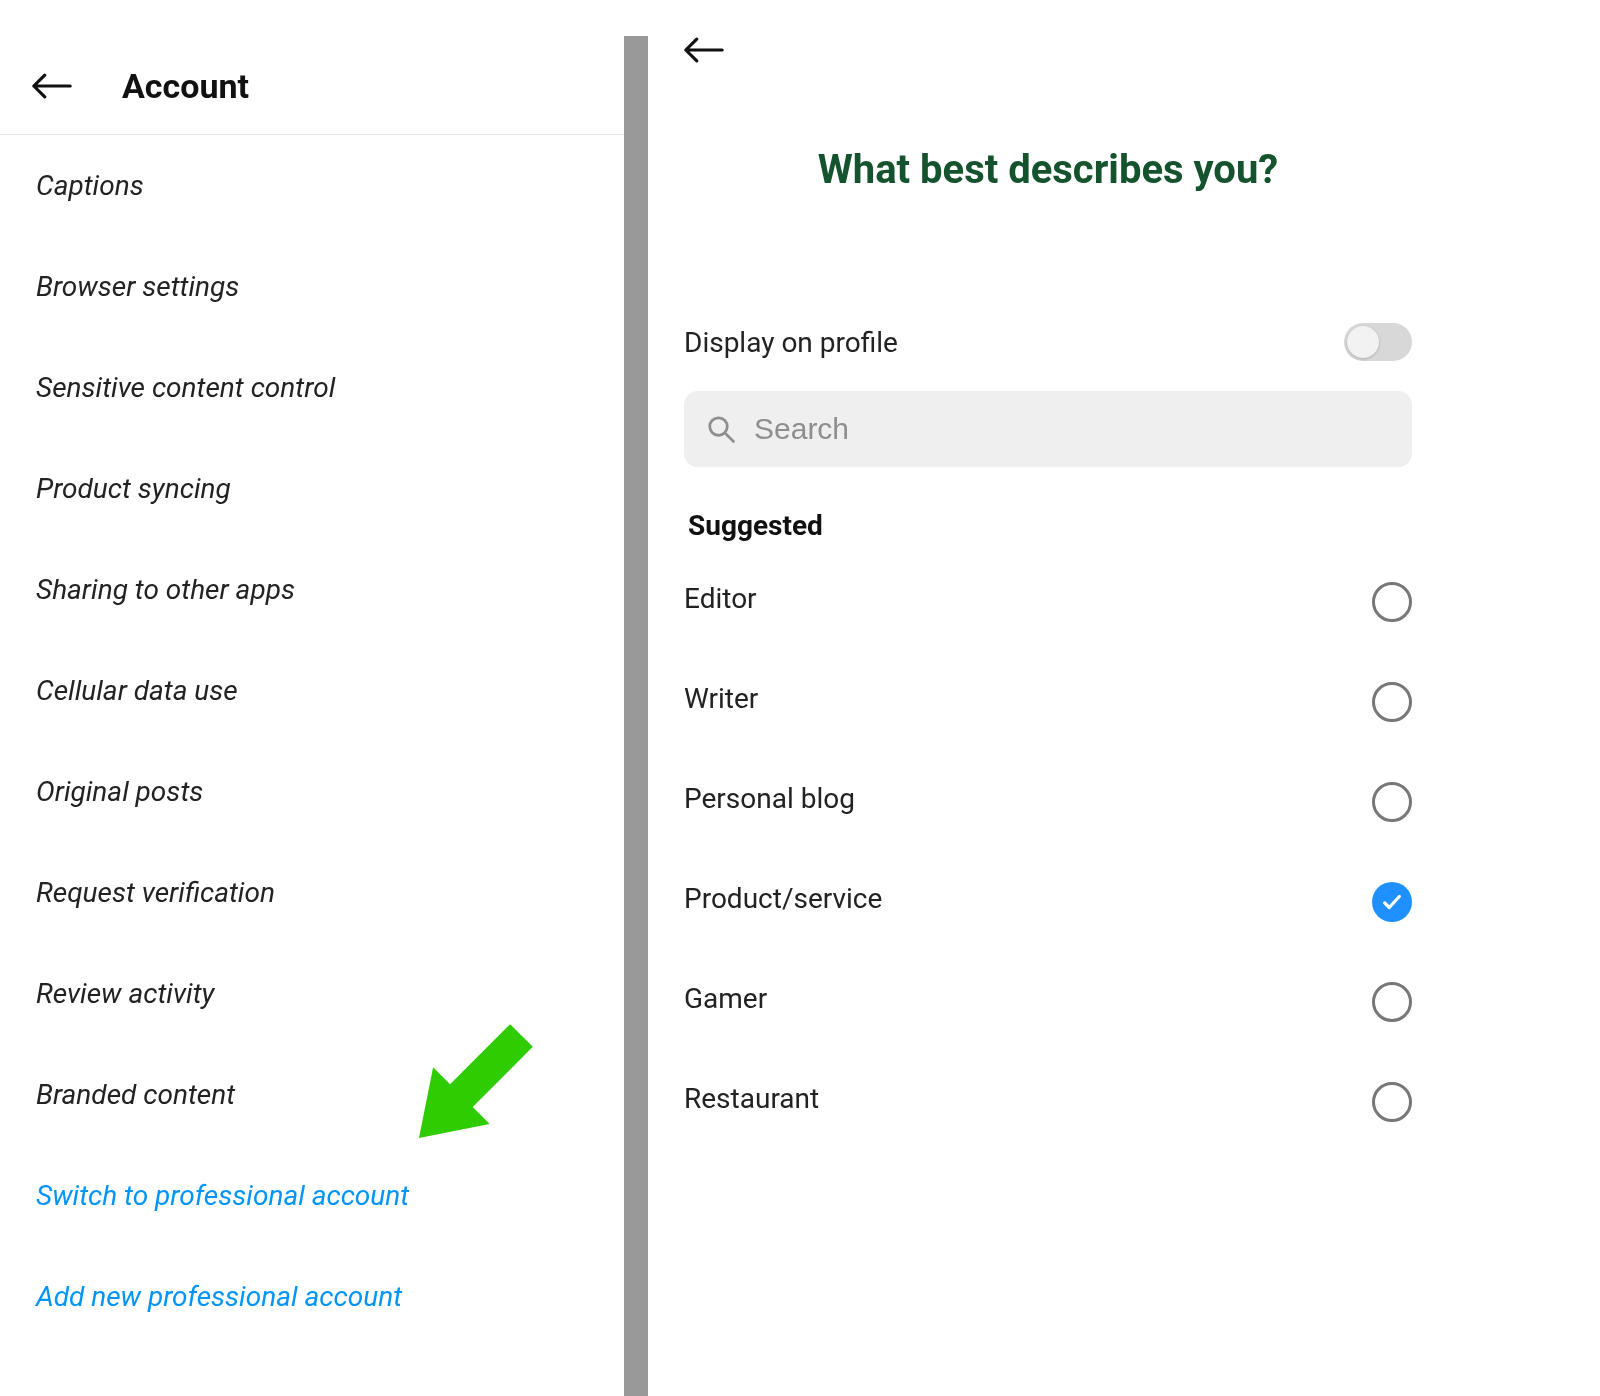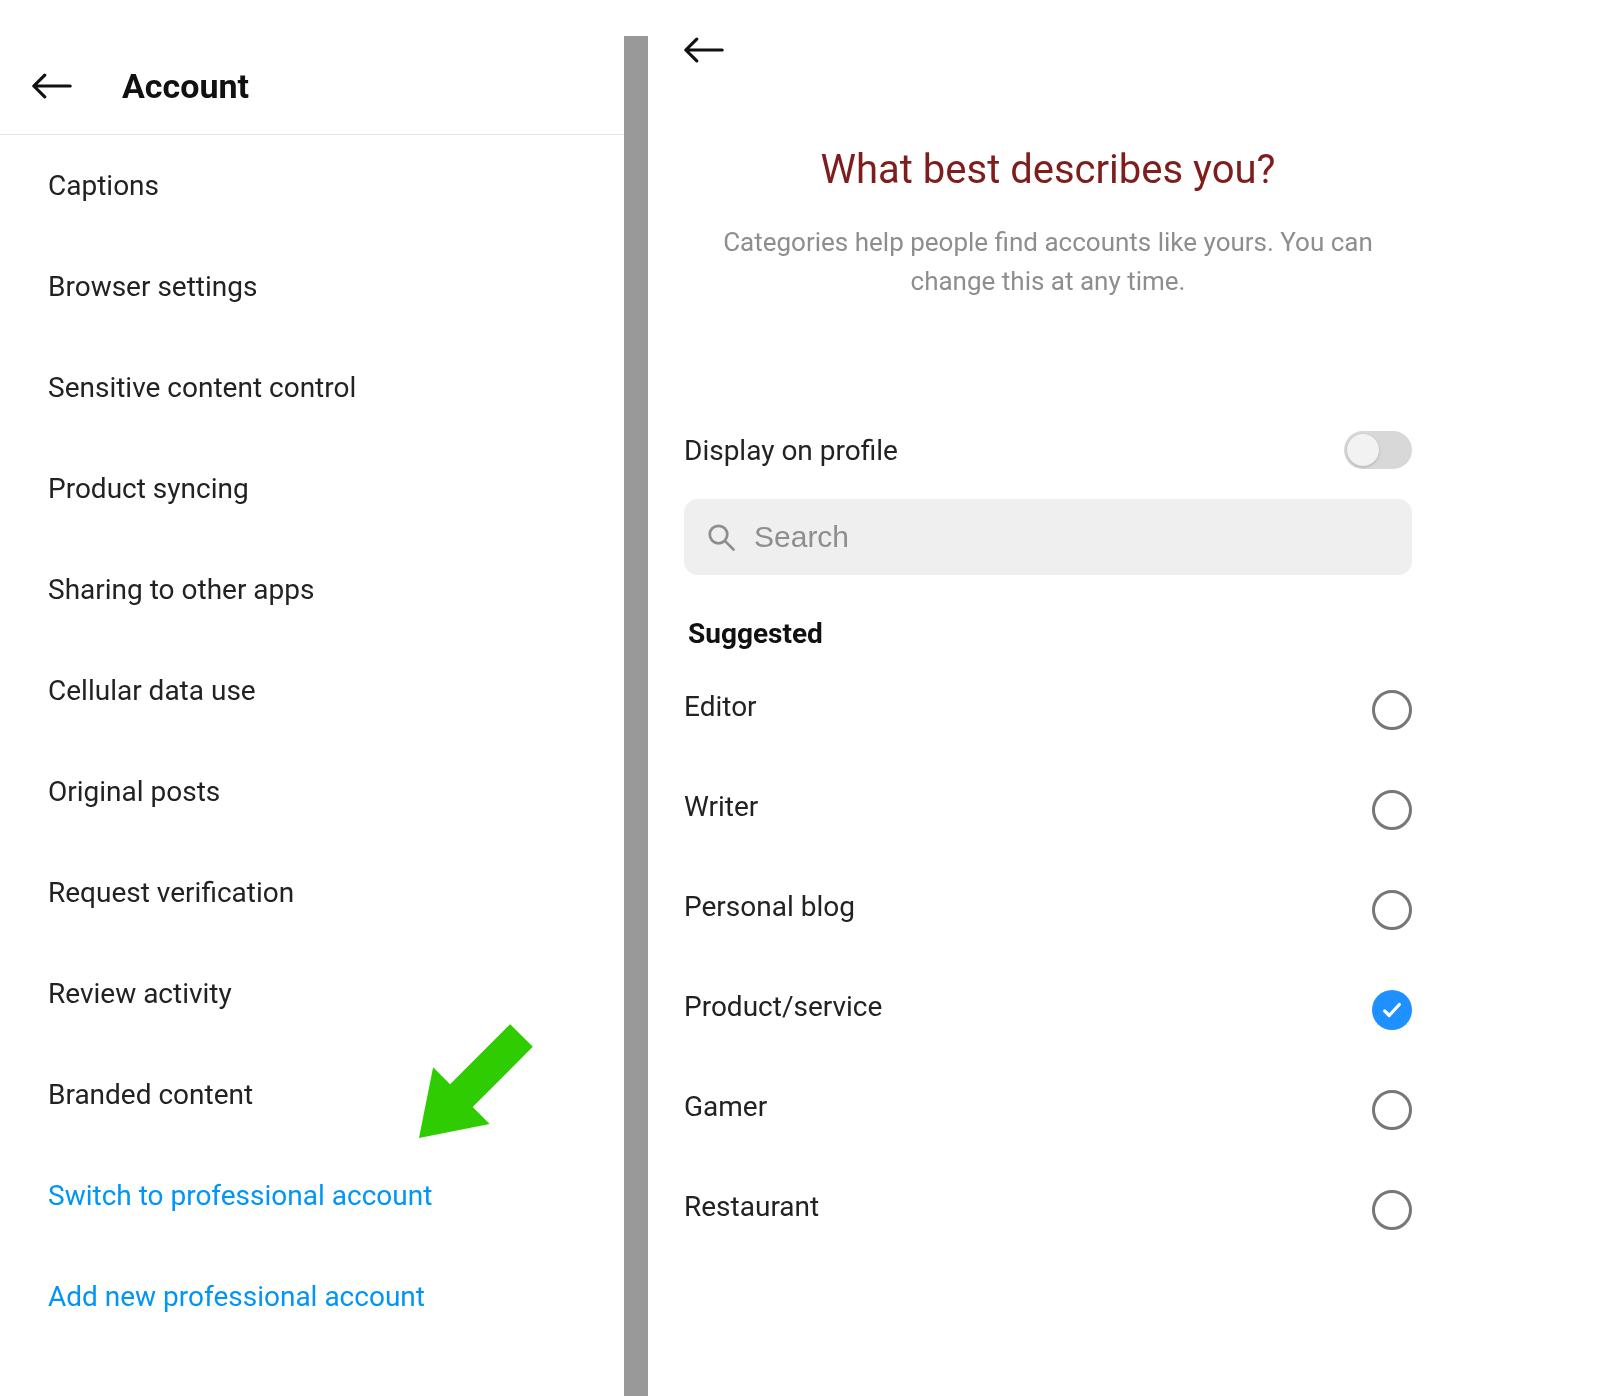--- a/index.html
+++ b/index.html
@@ -42,21 +42,22 @@
     }
     .back-arrow svg { width: 40px; height: 28px; }
     .left-title {
       font-size: 34px;
       font-weight: 700;
       margin-left: 46px;
       color: #111;
     }
     
     .settings-list {
-      padding: 0 48px;
+      padding: 0 36px;
+      font-style: italic;
     }
     .settings-item {
       font-size: 28px;
       color: #222;
       padding: 34px 0;
       cursor: pointer;
     }
     .settings-item.link {
       color: #0095f6;
     }
@@ -72,22 +73,22 @@
       justify-content: flex-start;
       cursor: pointer;
     }
     .right-back svg { width: 40px; height: 28px; }
     .hero {
       text-align: center;
       padding: 80px 36px 0 36px;
     }
     .hero-title {
       font-size: 40px;
-      font-weight: 400;
-      color: #7f1d1d;
+      font-weight: 700;
+      color: #14532d;
       margin-bottom: 30px;
     }
     .hero-sub {
       font-size: 26px;
       color: #8e8e8e;
       line-height: 1.5;
       max-width: 700px;
       margin: 0 auto;
     }
     
@@ -241,21 +242,20 @@
   <div class="right-header">
     <div class="right-back">
       <svg viewBox="0 0 44 28">
         <path d="M14 2 L2 14 L14 26 M2 14 L42 14" stroke="#111" stroke-width="3.5" fill="none" stroke-linecap="round" stroke-linejoin="round"></path>
       </svg>
     </div>
   </div>
 
   <div class="hero">
     <div class="hero-title">What best describes you?</div>
-    <div class="hero-sub">Categories help people find accounts like yours. You can change this at any time.</div>
   </div>
 
   <div class="display-row">
     <div class="display-label">Display on profile</div>
     <div class="toggle">
       <div class="toggle-knob"></div>
     </div>
   </div>
 
   <div class="search-wrap">

